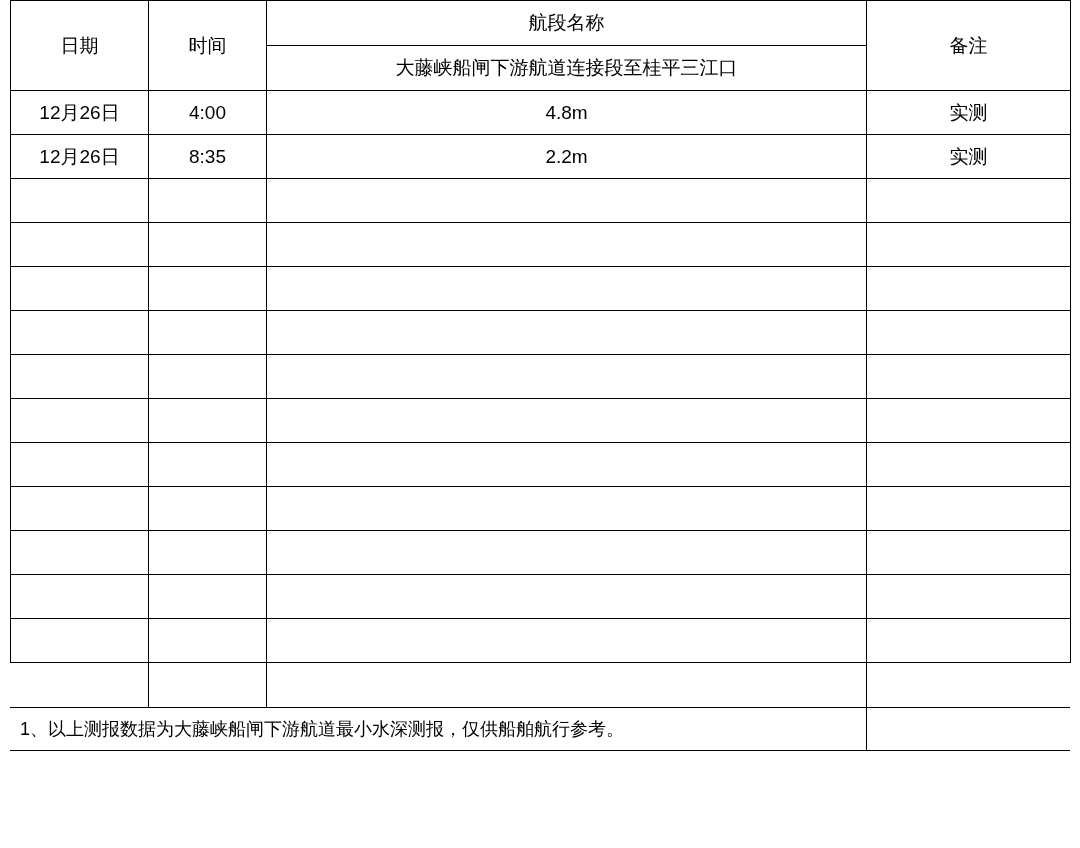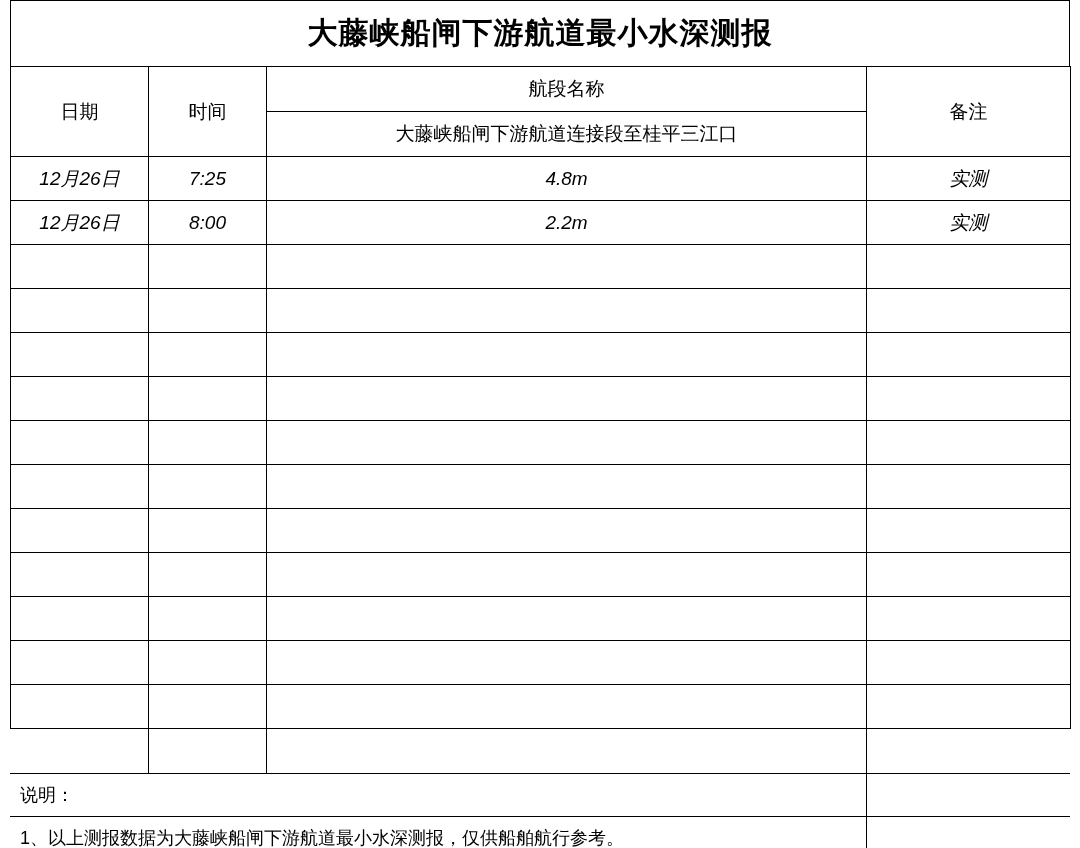--- a/index.html
+++ b/index.html
@@ -51,21 +51,21 @@
     font-weight: normal;
     font-size: 19px;
   }
   col.c-date { width: 138px; }
   col.c-time { width: 118px; }
   col.c-seg  { width: 600px; }
   col.c-note { width: 204px; }
 
   .hdr-cell { height: 44px; font-size: 19px; margin-left: 41px; }
   .hdr-tall { height: 88px; font-size: 19px; }
-  .data-row td { height: 43px; font-size: 20px; font-style: italic; }
+  .data-row td { height: 43px; font-size: 20px; }
   .blank-row td { height: 43px; }
 
   
   .notes {
     width: 1060px;
     margin: 0 10px;
     border-collapse: collapse;
     table-layout: fixed;
   }
   .notes td {
@@ -77,23 +77,20 @@
     text-align: left;
   }
   .spacer-row td { height: 44px; border-top: none; }
   .note-indent { padding-left: 22px; }
 </style>
 </head>
 <body>
 
 <div class="page">
 
-  <div class="title-row">
-    <div class="title-text">大藤峡船闸下游航道最小水深测报</div>
-  </div>
 
   <table class="sheet">
     <colgroup>
       <col class="c-date">
       <col class="c-time">
       <col class="c-seg">
       <col class="c-note">
     </colgroup>
     <tbody>
       <tr>
@@ -101,27 +98,27 @@
         <td class="hdr-tall" rowspan="2">时间</td>
         <td class="hdr-cell">航段名称</td>
         <td class="hdr-tall" rowspan="2">备注</td>
       </tr>
       <tr>
         <td class="hdr-cell">大藤峡船闸下游航道连接段至桂平三江口</td>
       </tr>
 
       <tr class="data-row">
         <td>12月26日</td>
-        <td>7:25</td>
+        <td>4:00</td>
         <td>4.8m</td>
         <td>实测</td>
       </tr>
       <tr class="data-row">
         <td>12月26日</td>
-        <td>8:00</td>
+        <td>8:35</td>
         <td>2.2m</td>
         <td>实测</td>
       </tr>
 
       <tr class="blank-row">
           <td></td>
           <td></td>
           <td></td>
           <td></td>
         </tr>
@@ -196,24 +193,20 @@
       <col class="c-note">
     </colgroup>
     <tbody>
       <tr class="spacer-row">
         <td style="border-top:none;border-left:none;border-right:none;"></td>
         <td style="border-top:none;"></td>
         <td style="border-top:none;"></td>
         <td style="border-top:none;border-right:none;"></td>
       </tr>
       <tr>
-        <td colspan="3" style="border-left:none;border-right:none;">说明：</td>
-        <td style="border-right:none;"></td>
-      </tr>
-      <tr>
         <td colspan="3" class="note-indent" style="border-left:none;border-right:none;">1、以上测报数据为大藤峡船闸下游航道最小水深测报，仅供船舶航行参考。</td>
         <td style="border-right:none;"></td>
       </tr>
 
     </tbody>
   </table>
 
 </div>
 
 </body></html>

